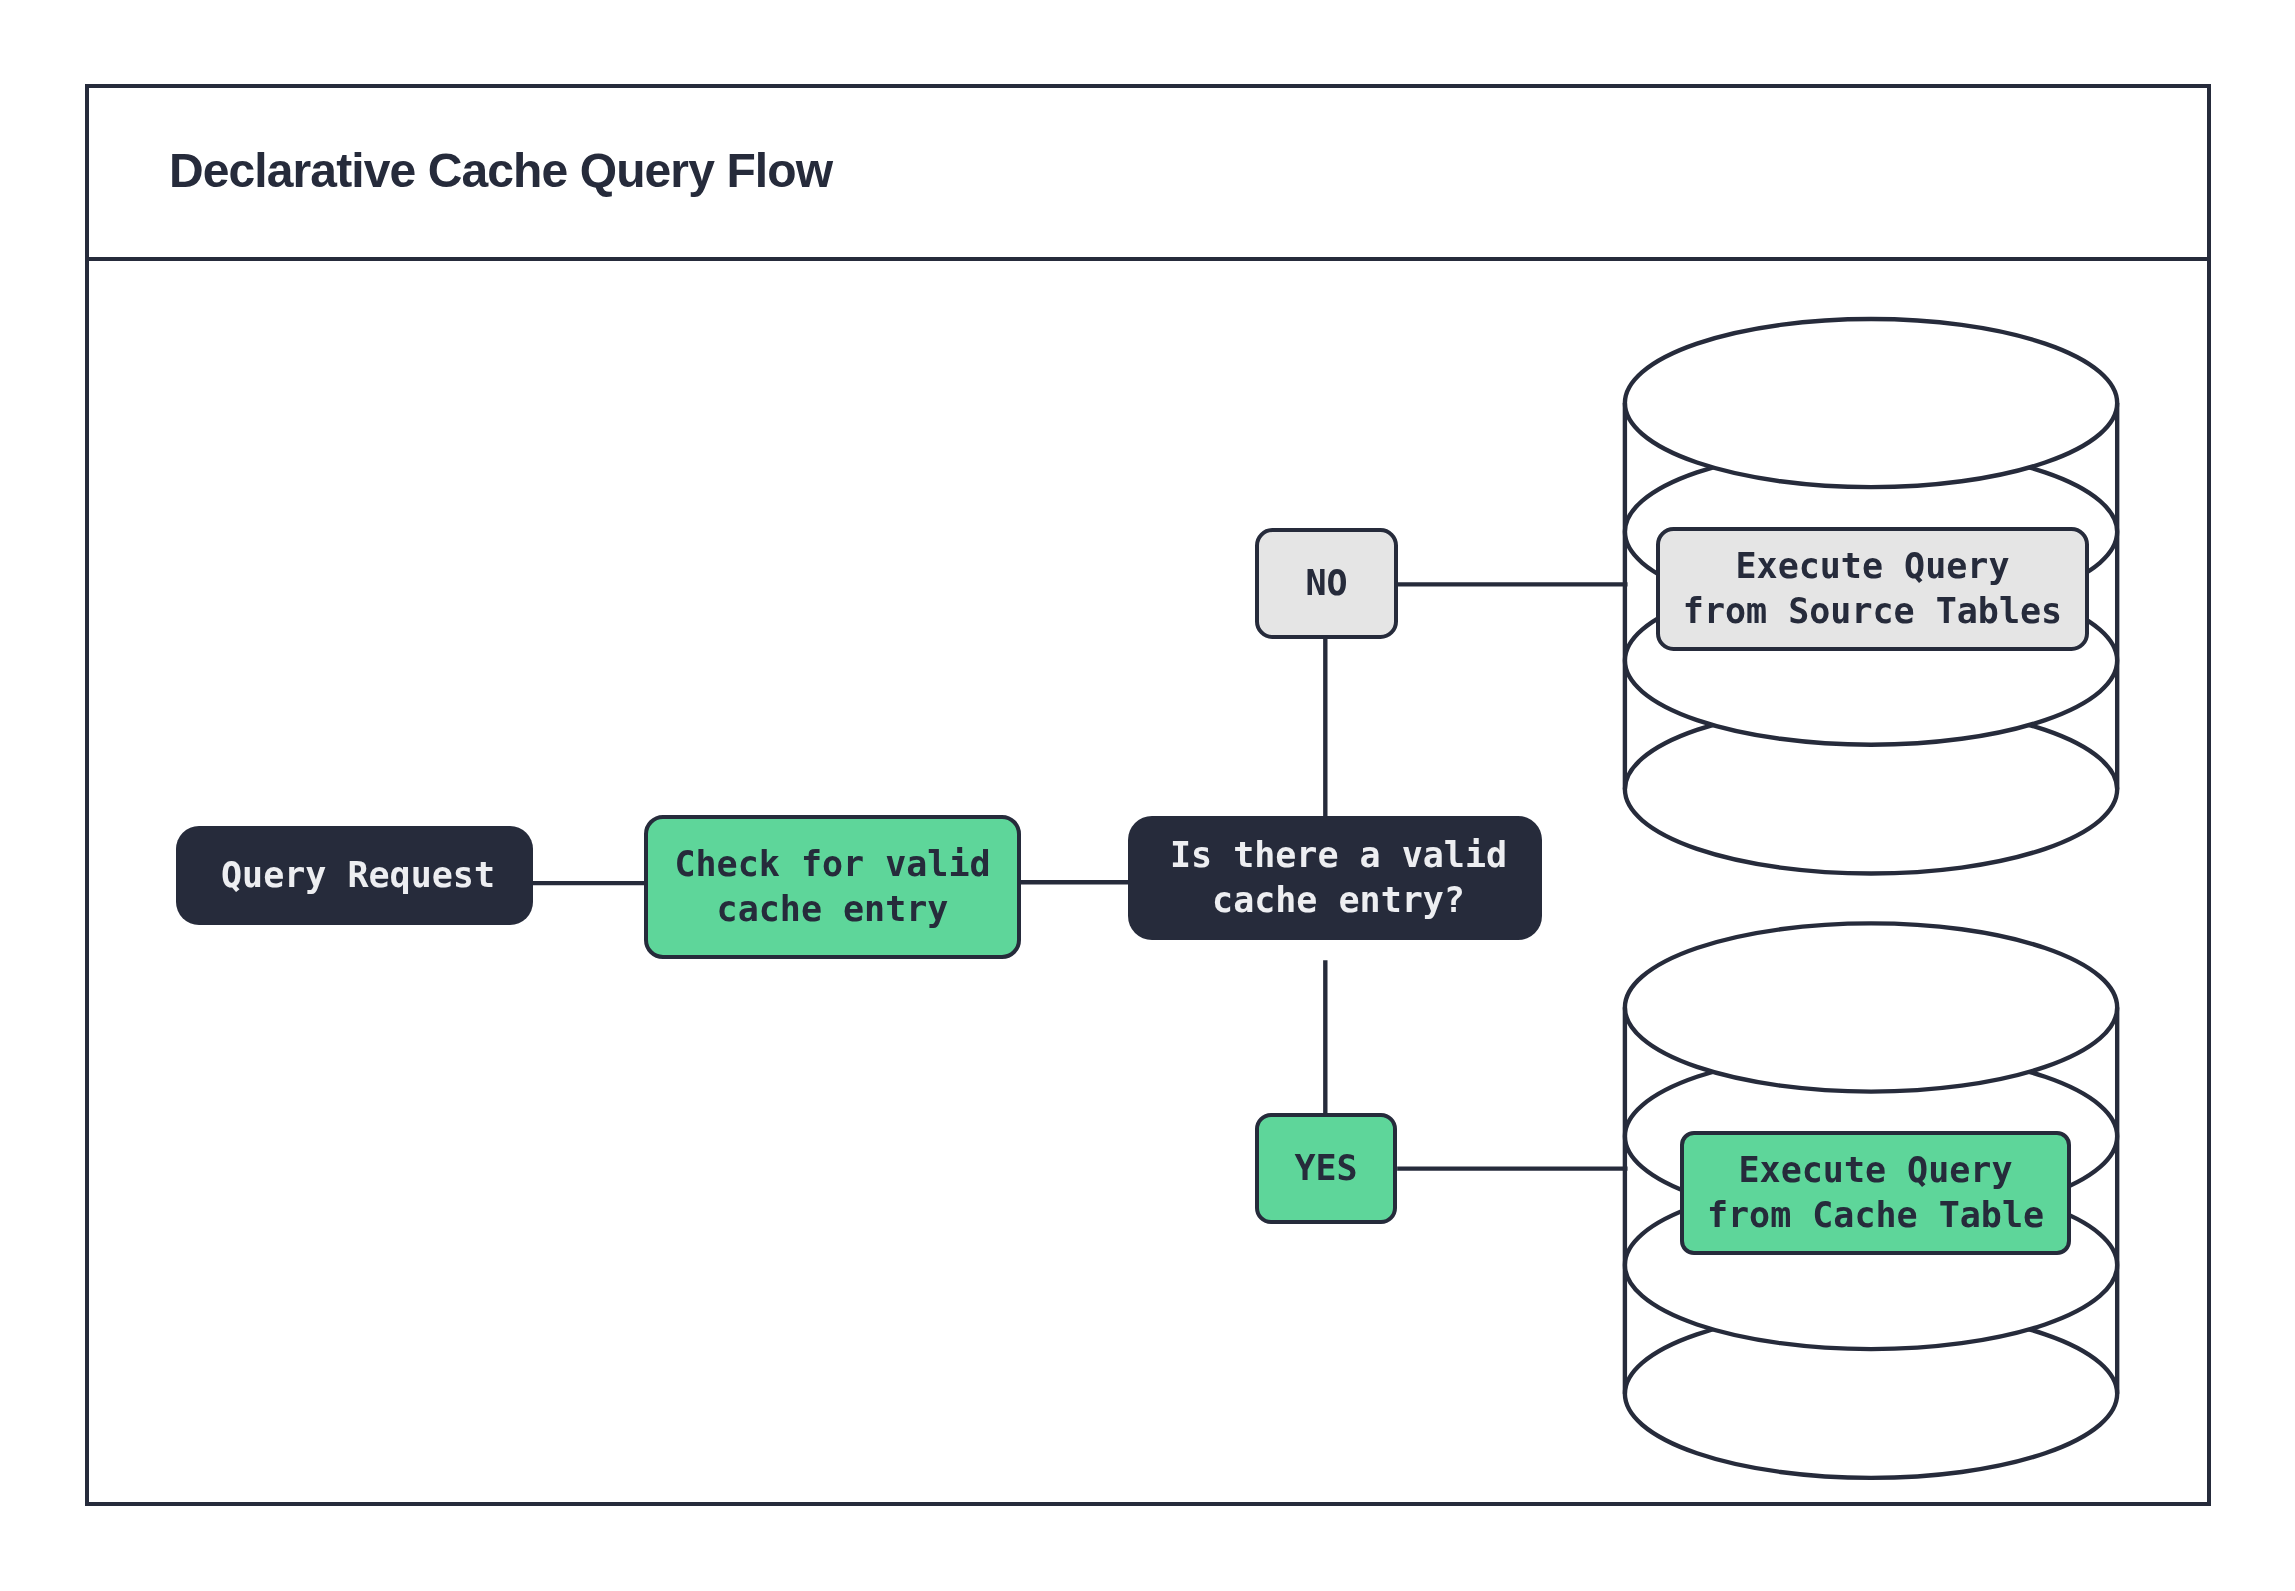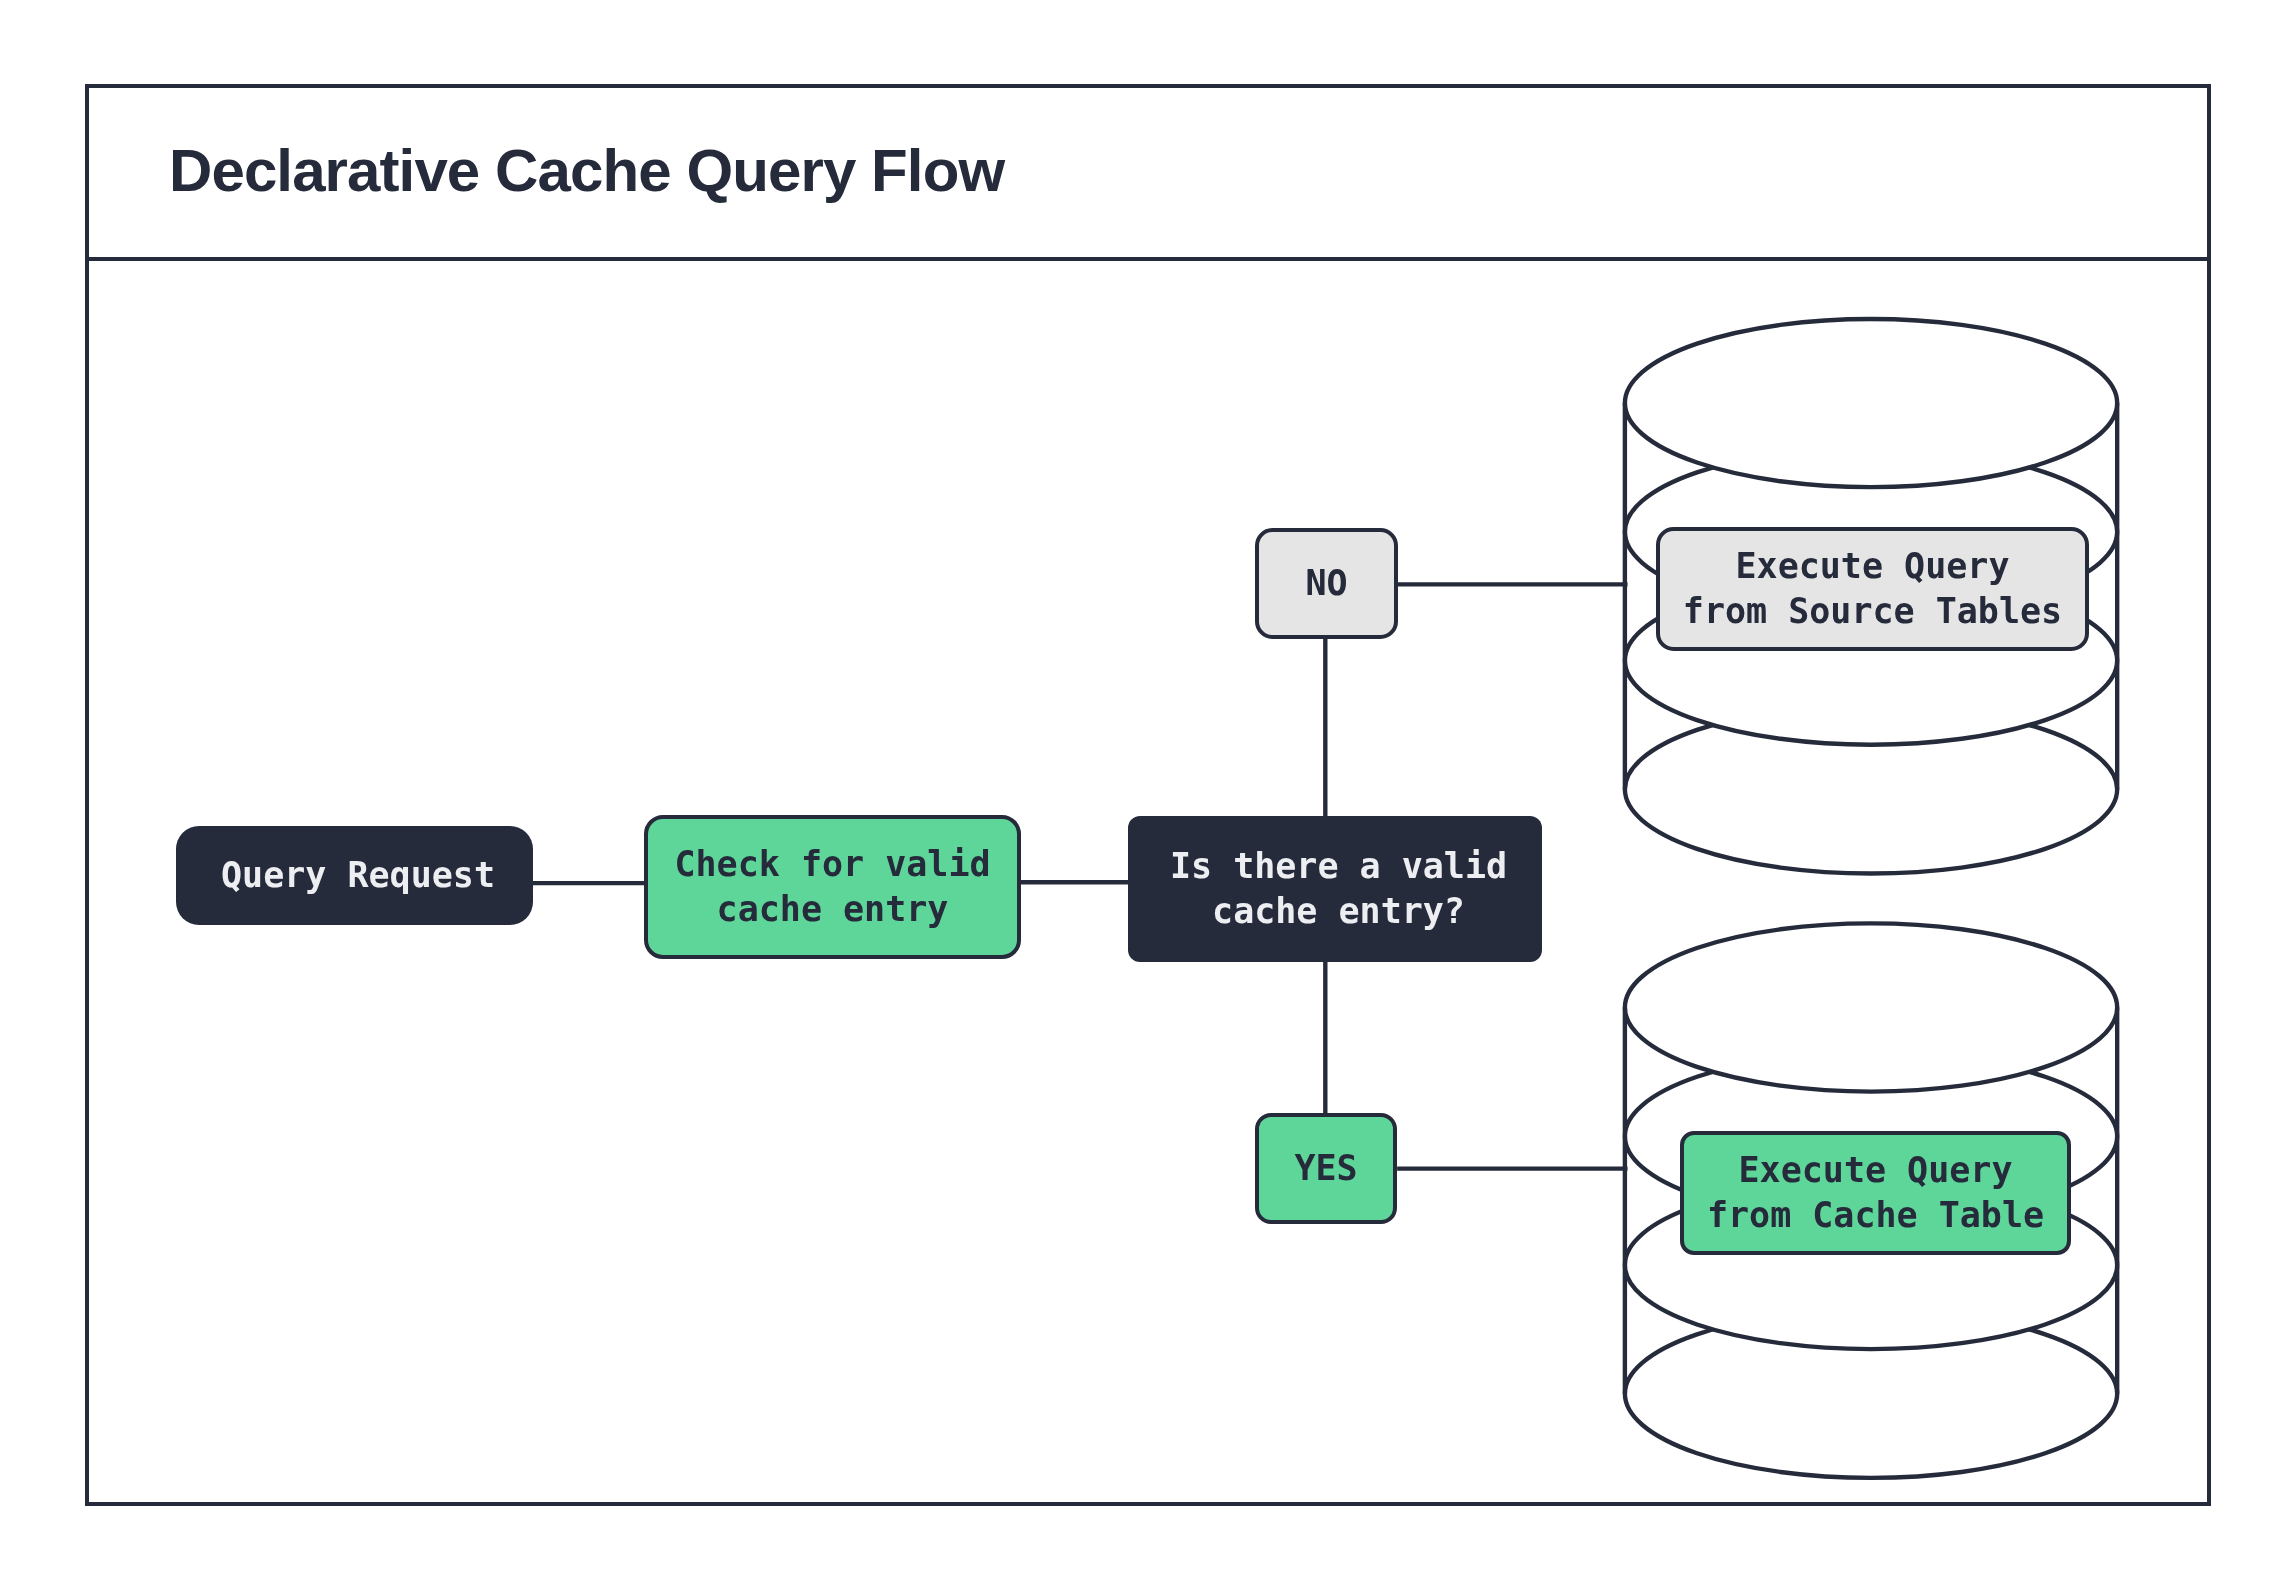--- a/index.html
+++ b/index.html
@@ -21,41 +21,41 @@
     border:4.4px solid var(--navy);box-sizing:border-box;
   }
   .header{
     position:absolute;left:85px;top:84px;width:2126px;height:177px;
     border-bottom:4.4px solid var(--navy);box-sizing:border-box;
     display:flex;align-items:center;
   }
   .title{
     padding-left:84px;
     font-family:"Liberation Sans", sans-serif;
-    font-weight:bold;font-size:60px;color:var(--navy);
+    font-weight:bold;font-size:48px;color:var(--navy);
     letter-spacing:-0.9px;white-space:nowrap;
   }
   .layer{position:absolute;left:0;top:0;width:2295px;height:1591px;}
   svg .conn{stroke:var(--navy);stroke-width:5;fill:none;}
   svg .disk{fill:#FFFFFF;stroke:var(--navy);stroke-width:5;}
   svg .wall{stroke:var(--navy);stroke-width:5;fill:none;}
   .node{
     position:absolute;box-sizing:border-box;
     display:flex;align-items:center;justify-content:center;
     text-align:center;
     font-weight:bold;font-size:35px;line-height:1.3;
     white-space:pre-line;
     color:var(--navy);
   }
   .node--dark{background:var(--navy);color:var(--light-text);padding-left:7px;}
   .node--green{background:var(--green);border:4.4px solid var(--navy);}
   .node--white{background:#e5e5e5;border:4.4px solid var(--navy);}
   .n-query  {left:176px; top:826px;  width:357px; height:99px; border-radius:23px;}
   .n-check  {left:644px; top:815px;  width:377px; height:144px; border-radius:19px;}
-  .n-decide {left:1128px;top:816px;  width:414px; height:146px; border-radius:12px;text-align:center;}
+  .n-decide {left:1128px;top:816px;  width:414px; height:124px; border-radius:24px;text-align:center;}
   .n-no     {left:1255px;top:528px;  width:143px; height:111px; border-radius:17.5px;}
   .n-yes    {left:1255px;top:1113px; width:142px; height:111px; border-radius:16px;}
   .n-source {left:1656px;top:527px;  width:433px; height:124px; border-radius:17.5px;}
   .n-cache  {left:1680px;top:1131px; width:391px; height:124px; border-radius:14px;}
 </style>
 </head>
 <body>
 
 <div class="canvas">
 

